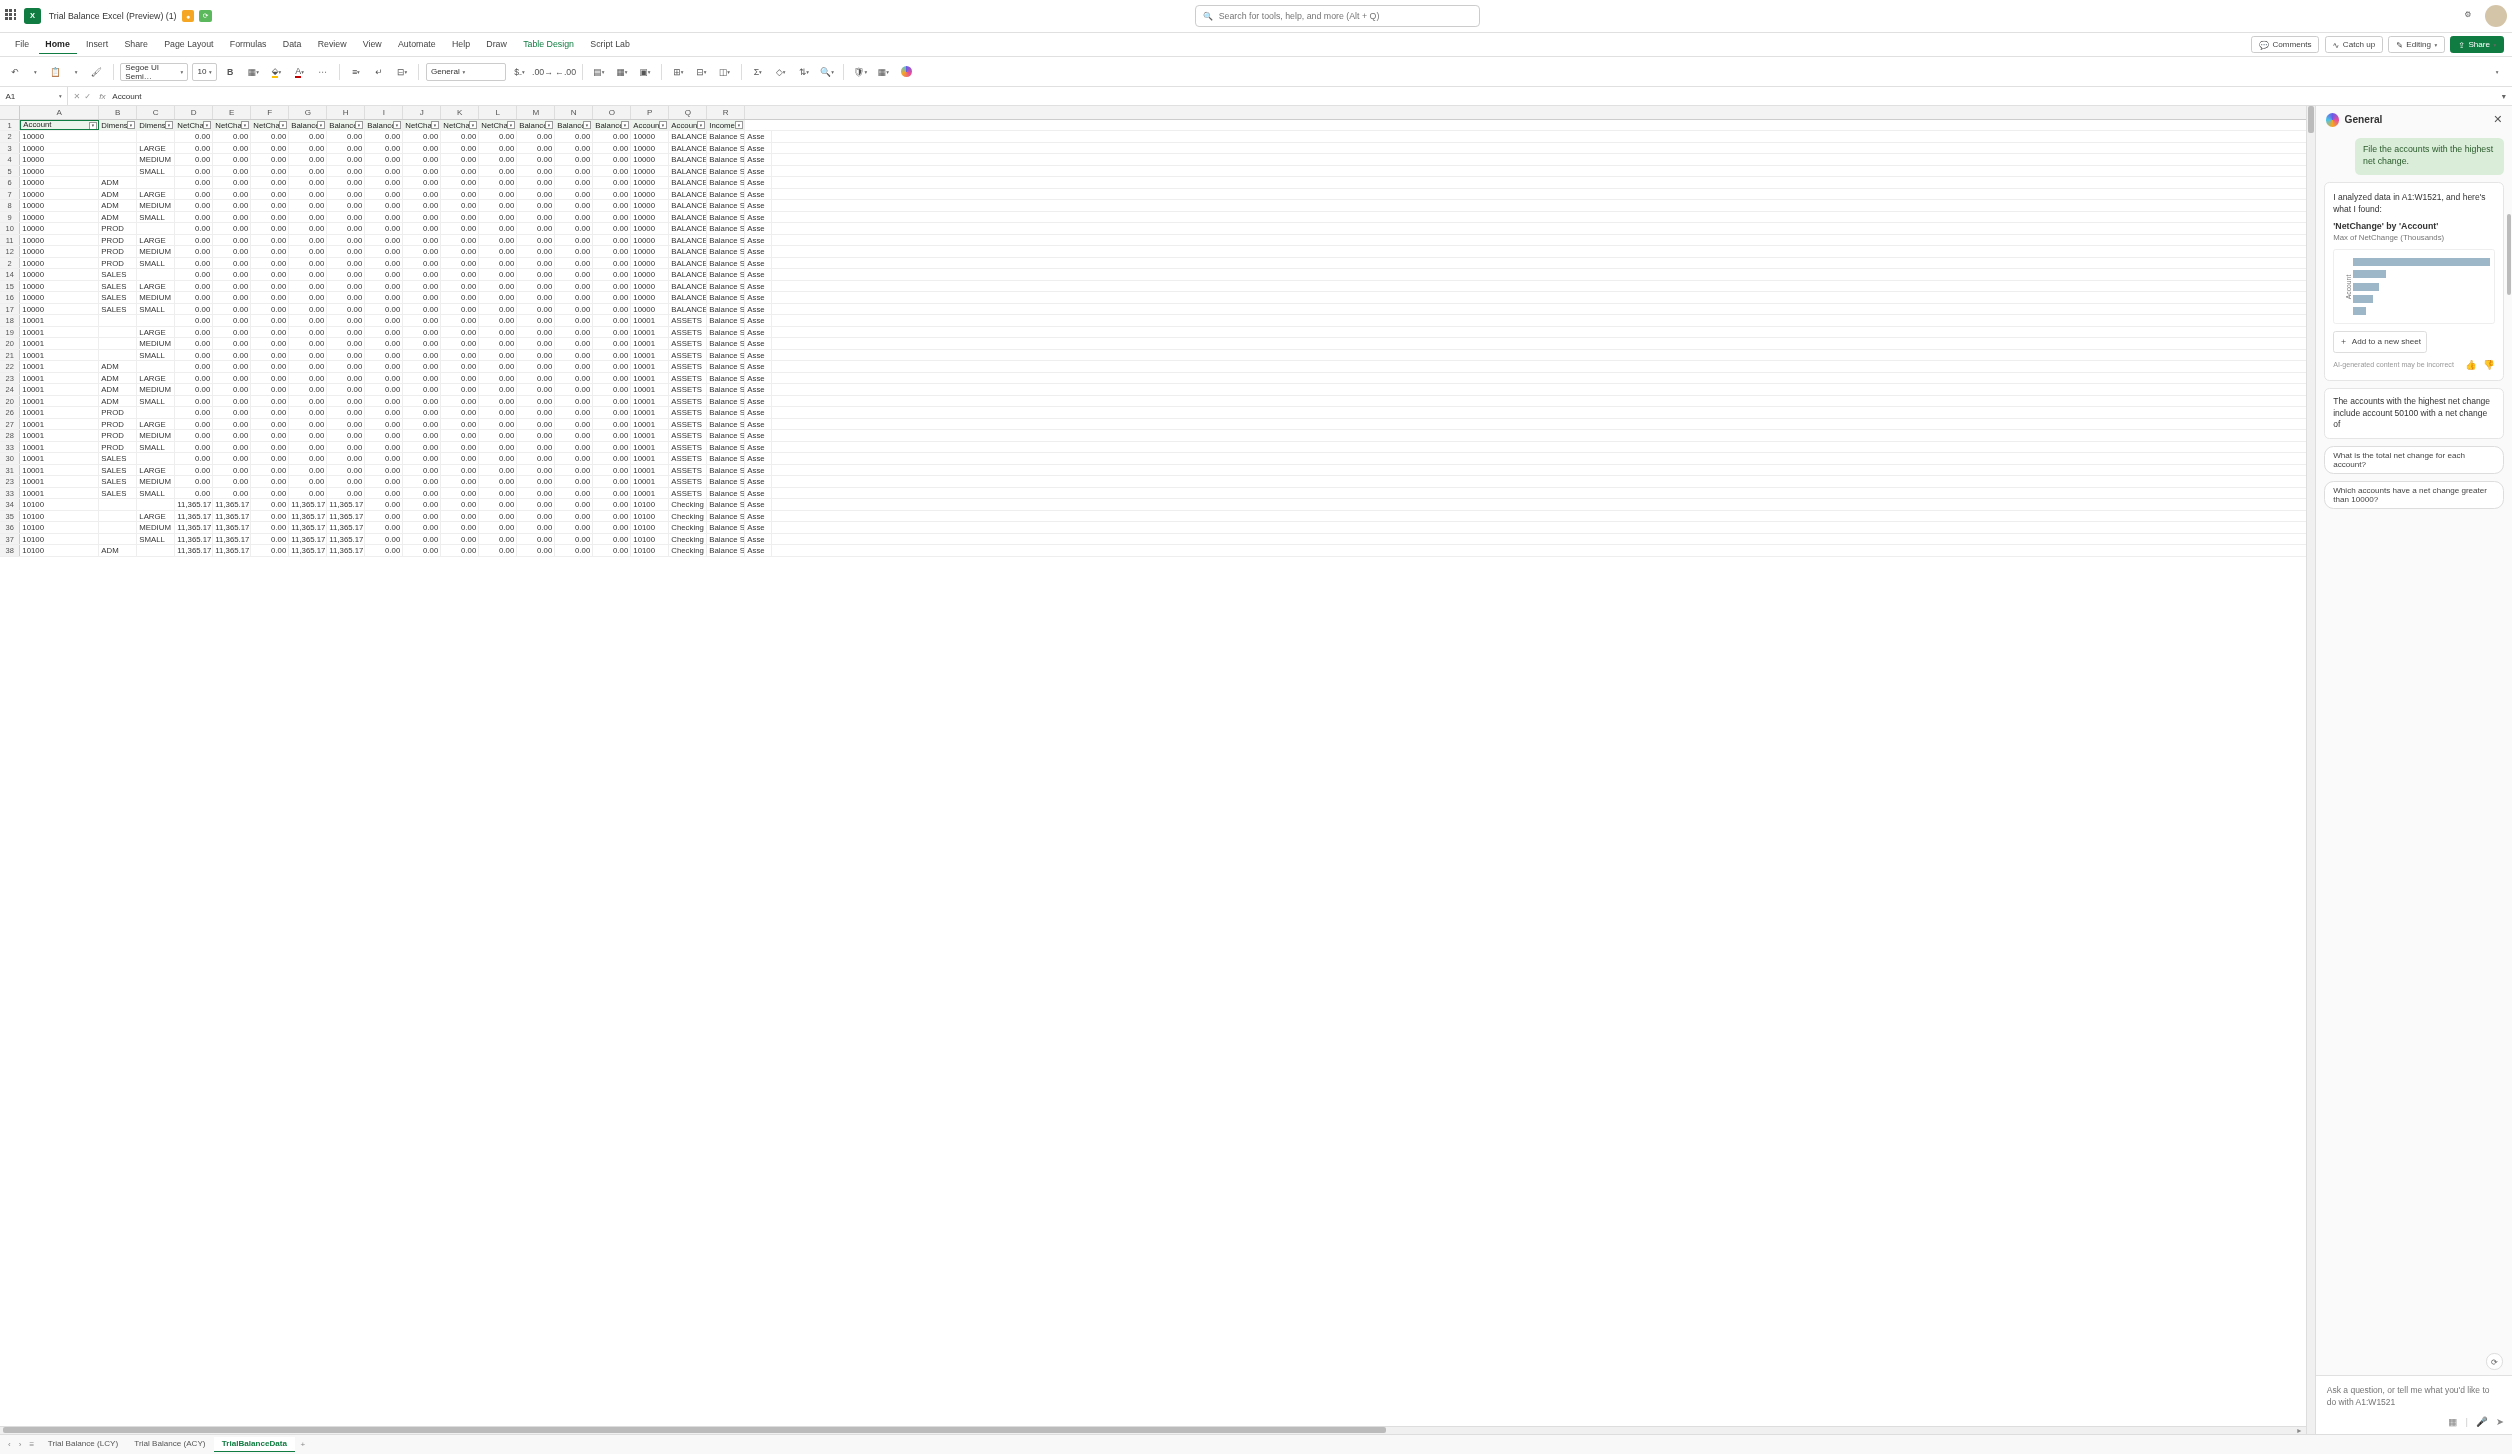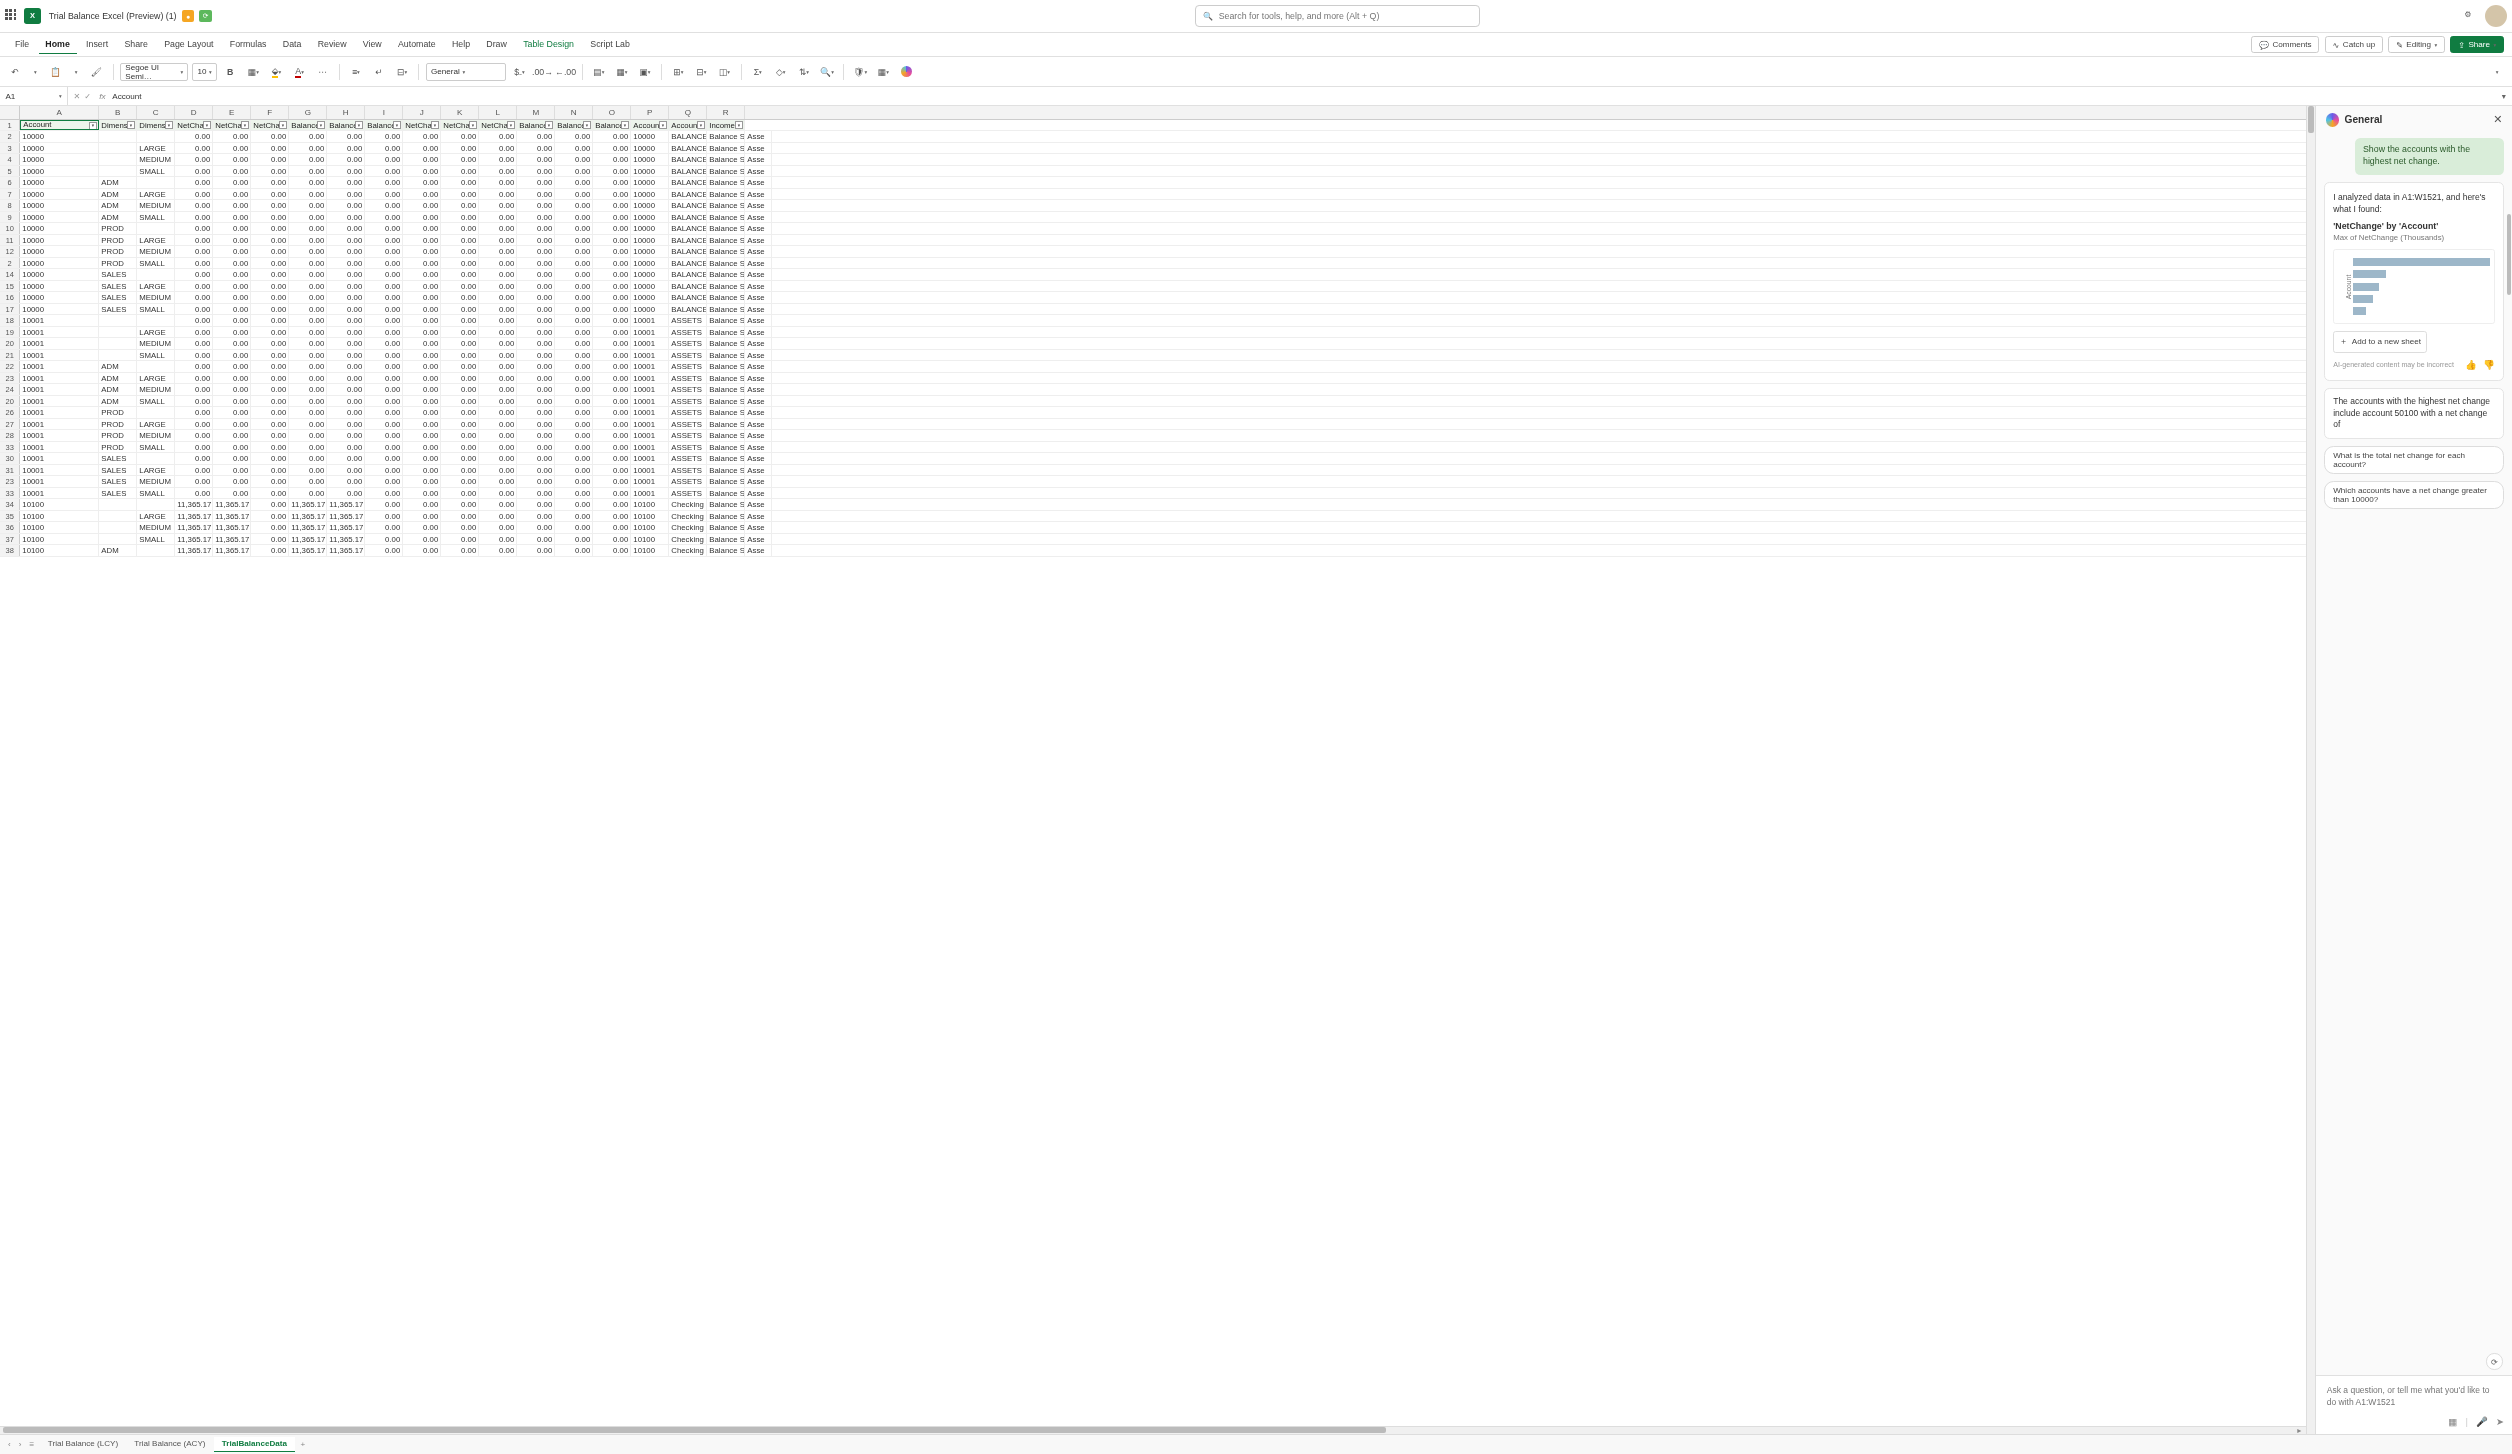--- a/index.html
+++ b/index.html
@@ -1095,21 +1095,21 @@
         <div class="vthumb"></div>
       </div>
 
     <div class="copilot">
       <div class="cp-head">
         <div class="cp-logo"></div>
         <div class="cp-title">General</div>
         <div class="cp-close">✕</div>
       </div>
       <div class="cp-body">
-        <div class="cp-user">Show the accounts with the highest net change.</div>
+        <div class="cp-user">File the accounts with the highest net change.</div>
         <div class="cp-card">
           <div>I analyzed data in A1:W1521, and here's what I found:</div>
           <div class="cp-chart-title">'NetChange' by 'Account'</div>
           <div class="cp-chart-sub">Max of NetChange (Thousands)</div>
           <div class="cp-chart">
             <span class="ylab">Account</span>
             <div id="cp-bars" style="display:flex;flex-direction:column;gap:4.1px;width:100%;height:100%;justify-content:center">
                 <div style="height: 8.1px; width: 100%; background: rgb(157, 183, 201);"></div>
                 <div style="height: 8.1px; width: 23.8095%; background: rgb(157, 183, 201);"></div>
                 <div style="height: 8.1px; width: 19.0476%; background: rgb(157, 183, 201);"></div>

